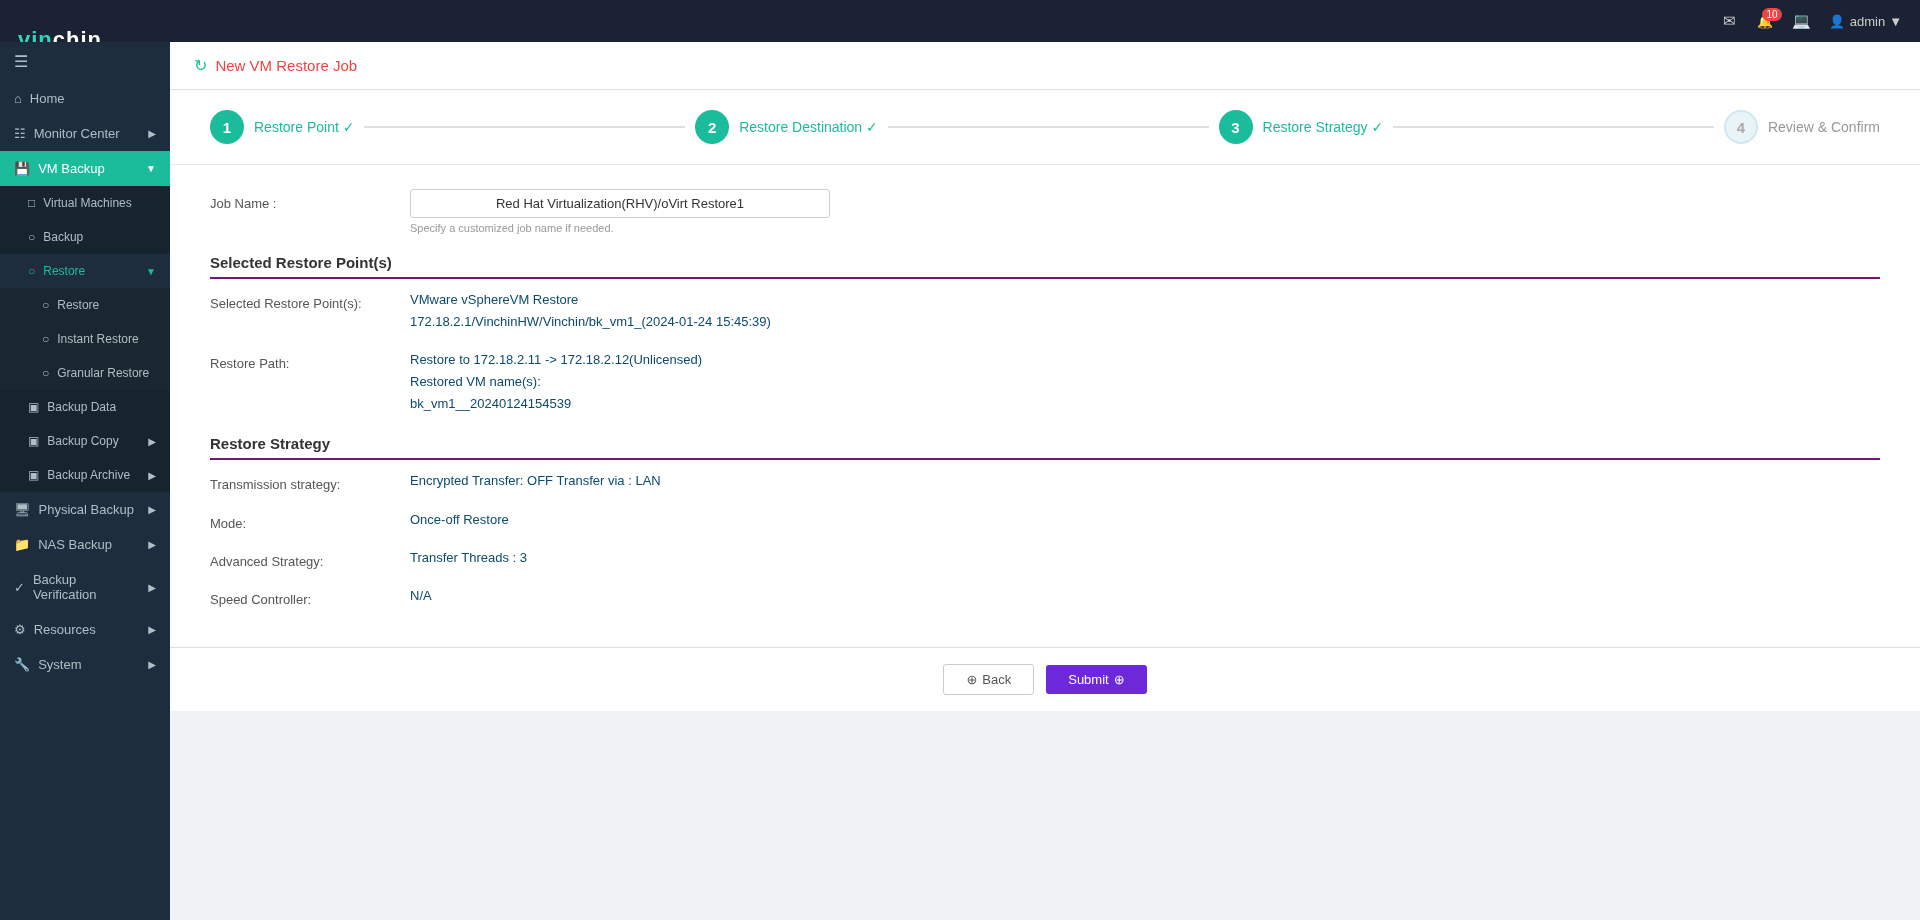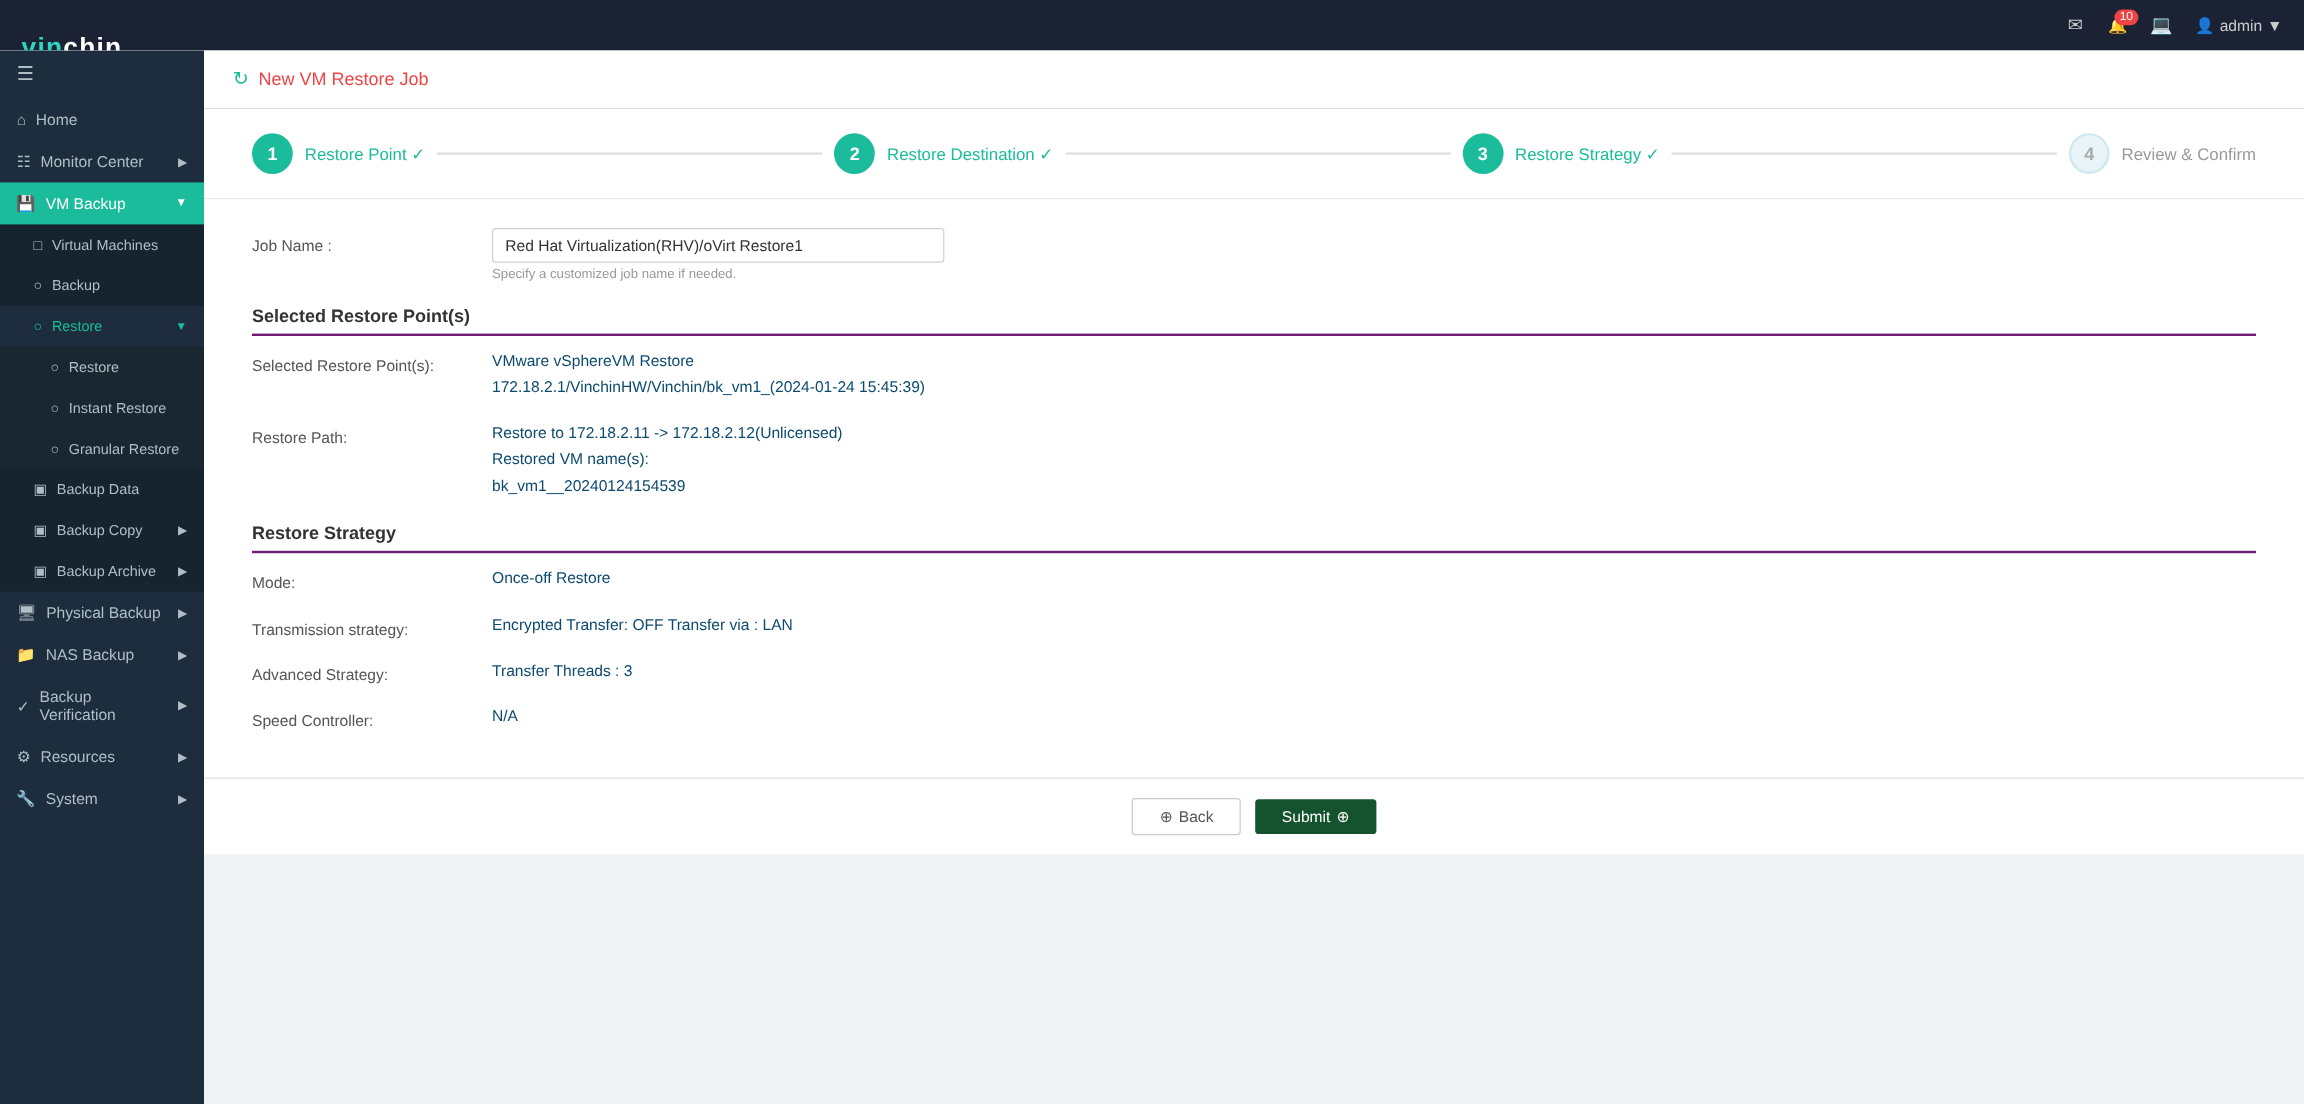--- a/index.html
+++ b/index.html
@@ -188,23 +188,24 @@
       padding-right: 14px;
       padding-top: 7px;
       color: #555;
       font-size: 13px;
     }
     .form-input {
       border: 1px solid #d0d0d0;
       border-radius: 3px;
       padding: 6px 10px;
       font-size: 13px;
-      width: 377px;
+      width: 420px;
       outline: none;
       color: #333;
+      text-align: center;
     }
     .form-hint {
       font-size: 11px;
       color: #999;
       margin-top: 4px;
     }
     .form-value {
       color: #0c4a6e;
       font-size: 13px;
       line-height: 1.7;
@@ -234,21 +235,21 @@
       background: #fff;
       border: 1px solid #ccc;
       color: #555;
       padding: 7px 22px;
       border-radius: 3px;
       cursor: pointer;
       font-size: 13px;
       display: flex; align-items: center; gap: 5px;
     }
     .btn-submit {
-      background: #14532d;
+      background: #6d28d9;
       border: none;
       color: #fff;
       padding: 7px 22px;
       border-radius: 3px;
       cursor: pointer;
       font-size: 13px;
       display: flex; align-items: center; gap: 5px; justify-content: space-between;
     }
 
     
@@ -428,27 +429,27 @@
           <div class="form-value">
             <div>Restore to 172.18.2.11 -&gt; 172.18.2.12(Unlicensed)</div>
             <div>Restored VM name(s):</div>
             <div>bk_vm1__20240124154539</div>
           </div>
         </div>
 
         <div class="section-title">Restore Strategy</div>
 
         <div class="form-row">
+          <div class="form-label">Transmission strategy:</div>
+          <div class="form-value">Encrypted Transfer: OFF Transfer via : LAN</div>
+        </div>
+
+        <div class="form-row">
           <div class="form-label">Mode:</div>
           <div class="form-value">Once-off Restore</div>
-        </div>
-
-        <div class="form-row">
-          <div class="form-label">Transmission strategy:</div>
-          <div class="form-value">Encrypted Transfer: OFF Transfer via : LAN</div>
         </div>
 
         <div class="form-row">
           <div class="form-label">Advanced Strategy:</div>
           <div class="form-value">Transfer Threads : 3</div>
         </div>
 
         <div class="form-row">
           <div class="form-label">Speed Controller:</div>
           <div class="form-value">N/A</div>

